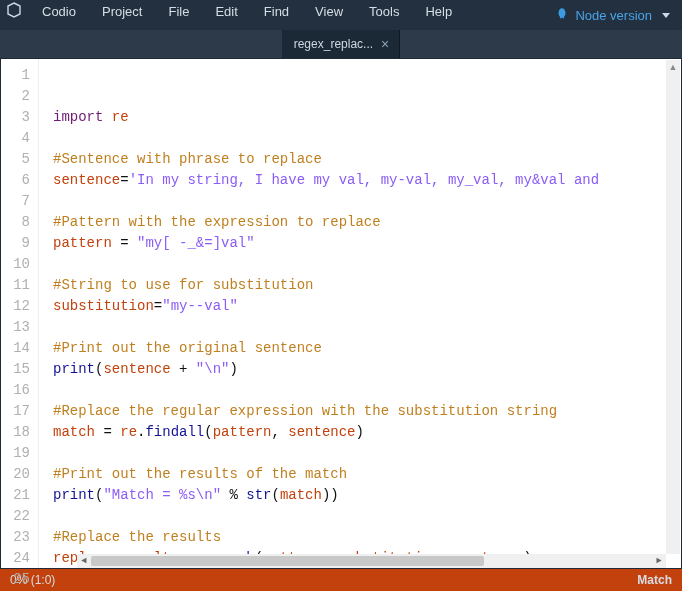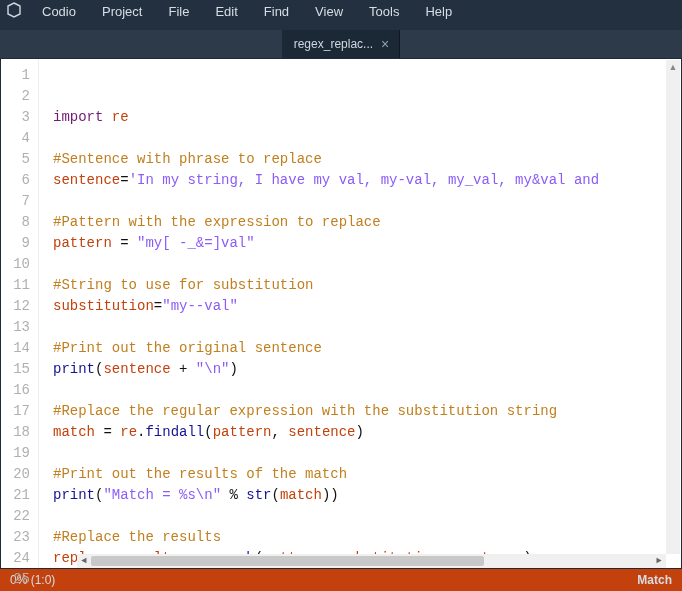--- a/index.html
+++ b/index.html
@@ -164,20 +164,29 @@
       </svg>
   </span>
   <span class="menu-item">Codio</span>
   <span class="menu-item">Project</span>
   <span class="menu-item">File</span>
   <span class="menu-item">Edit</span>
   <span class="menu-item">Find</span>
   <span class="menu-item">View</span>
   <span class="menu-item">Tools</span>
   <span class="menu-item">Help</span>
+  <div class="menu-right">
+    <span class="rocket">
+      <svg width="14" height="14" viewBox="0 0 24 24">
+          <path fill="#3b9be0" d="M12 2c3 0 6 3 6 8 0 3-1 5-2 6l-1 4-3-2-3 2-1-4c-1-1-2-3-2-6 0-5 3-8 6-8z"></path>
+        </svg>
+    </span>
+    <span>Node version</span>
+    <span class="caret-down"></span>
+  </div>
 </div>
 
 <div class="tabbar">
   <div class="tab">
     <span class="tab-label">regex_replac...</span>
     <span class="tab-close">×</span>
   </div>
 </div>
 
 <div class="editor-wrap">

